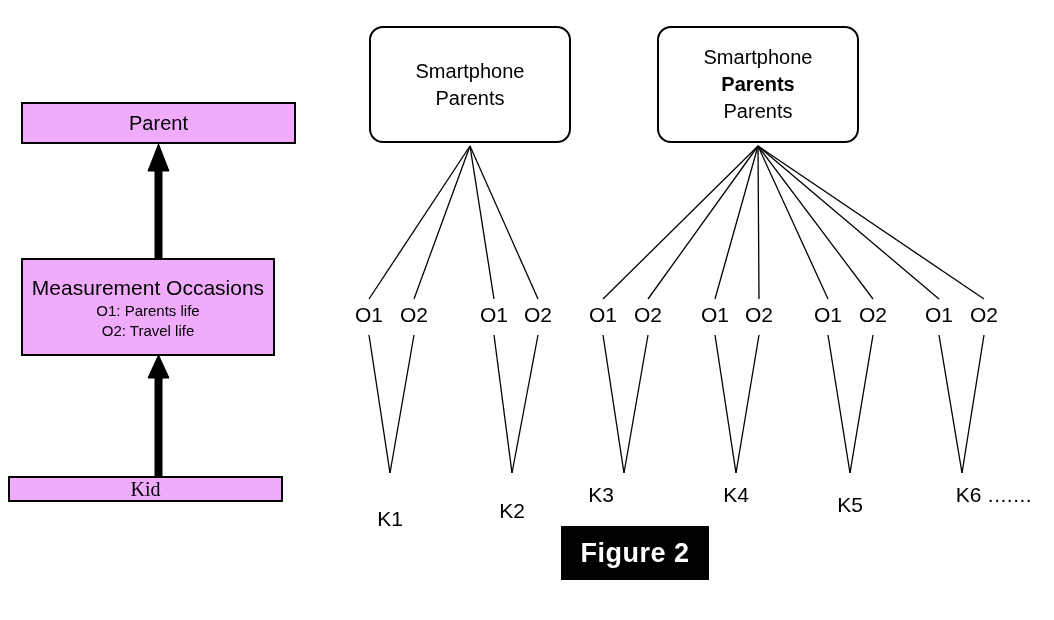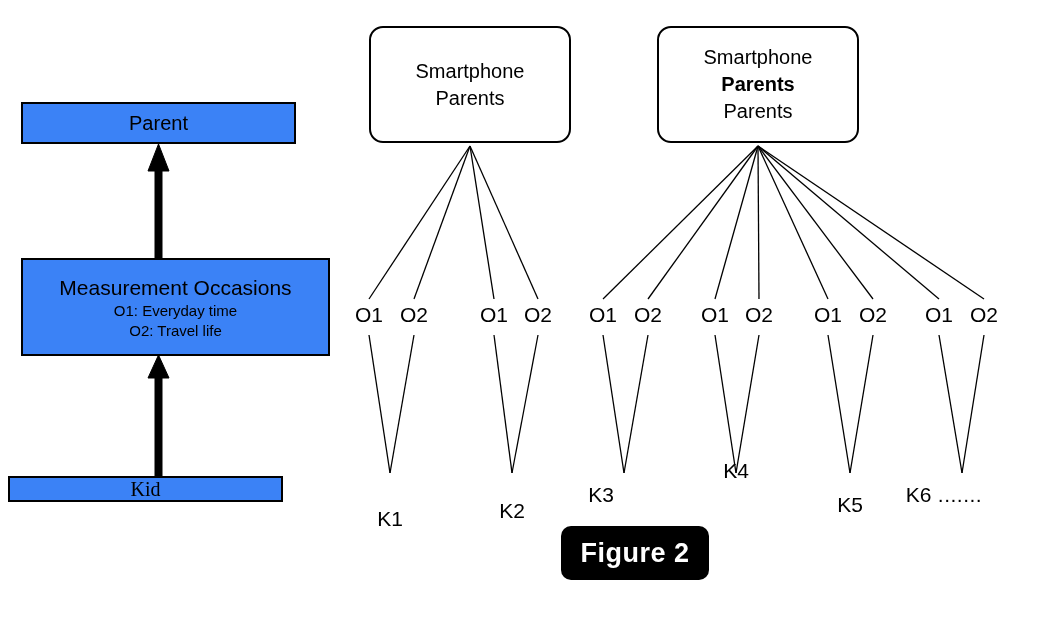--- a/index.html
+++ b/index.html
@@ -21,34 +21,34 @@
     left: 0; top: 0;
     width: 1054px;
     height: 620px;
   }
 
   
   .legend-box {
     position: absolute;
     box-sizing: border-box;
     border: 2px solid #000000;
-    background: #3b82f6;
+    background: #f0abfc;
     text-align: center;
     display: flex;
     flex-direction: column;
     align-items: center;
     justify-content: center;
   }
   #box-parent {
     left: 21px;  top: 102px;
     width: 275px; height: 42px;
   }
   #box-occasions {
     left: 21px;  top: 258px;
-    width: 309px; height: 98px;
+    width: 254px; height: 98px;
   }
   #box-kid {
     left: 8px;  top: 476px;
     width: 275px; height: 26px; font-family: Liberation Serif, serif;
   }
   .legend-title {
     font-size: 20px;
     line-height: 24px;
     font-weight: 400;
     white-space: nowrap;
@@ -124,21 +124,20 @@
     width: 148px;
     height: 54px;
     background: #000000;
     color: #ffffff;
     font-size: 27px;
     font-weight: bold;
     display: flex;
     align-items: center;
     justify-content: center;
     letter-spacing: 0.5px;
-    border-radius: 10px;
   }
 
   svg.overlay {
     position: absolute;
     left: 0; top: 0;
     width: 1054px;
     height: 620px;
     pointer-events: none;
   }
 </style>
@@ -196,21 +195,21 @@
       <line x1="984" y1="335" x2="962" y2="473"></line>
     </g>
   </svg>
 
   <div class="legend-box" id="box-parent">
     <div class="legend-title">Parent</div>
   </div>
 
   <div class="legend-box" id="box-occasions">
     <div class="legend-title big">Measurement Occasions</div>
-    <div class="legend-sub">O1: Everyday time</div>
+    <div class="legend-sub">O1: Parents life</div>
     <div class="legend-sub">O2: Travel life</div>
   </div>
 
   <div class="legend-box" id="box-kid">
     <div class="legend-title">Kid</div>
   </div>
 
   <div class="group-box" id="group-nonaddicted">
     <div class="group-line">Smartphone</div>
     <div class="group-line">Parents</div>
@@ -231,19 +230,19 @@
   <div class="o-label" style="left:715px; top:304px;">O1</div>
   <div class="o-label" style="left:759px; top:304px;">O2</div>
   <div class="o-label" style="left:828px; top:304px;">O1</div>
   <div class="o-label" style="left:873px; top:304px;">O2</div>
   <div class="o-label" style="left:939px; top:304px;">O1</div>
   <div class="o-label" style="left:984px; top:304px;">O2</div>
 
   <div class="k-label" style="left:390px; top:508px;"><span>K1</span><span class="dots"></span></div>
   <div class="k-label" style="left:512px; top:500px;"><span>K2</span><span class="dots"></span></div>
   <div class="k-label" style="left:601px; top:484px;"><span>K3</span><span class="dots"></span></div>
-  <div class="k-label" style="left:736px; top:460px;"><span>K4</span><span class="dots"></span></div>
+  <div class="k-label" style="left:736px; top:484px;"><span>K4</span><span class="dots"></span></div>
   <div class="k-label" style="left:850px; top:494px;"><span>K5</span><span class="dots"></span></div>
-  <div class="k-label" style="left:944px; top:484px;"><span>K6</span><span class="dots"> .......</span></div>
+  <div class="k-label" style="left:994px; top:484px;"><span>K6</span><span class="dots"> .......</span></div>
 
   <div id="figure-caption">Figure 2</div>
 
 </div>
 
 </body></html>

